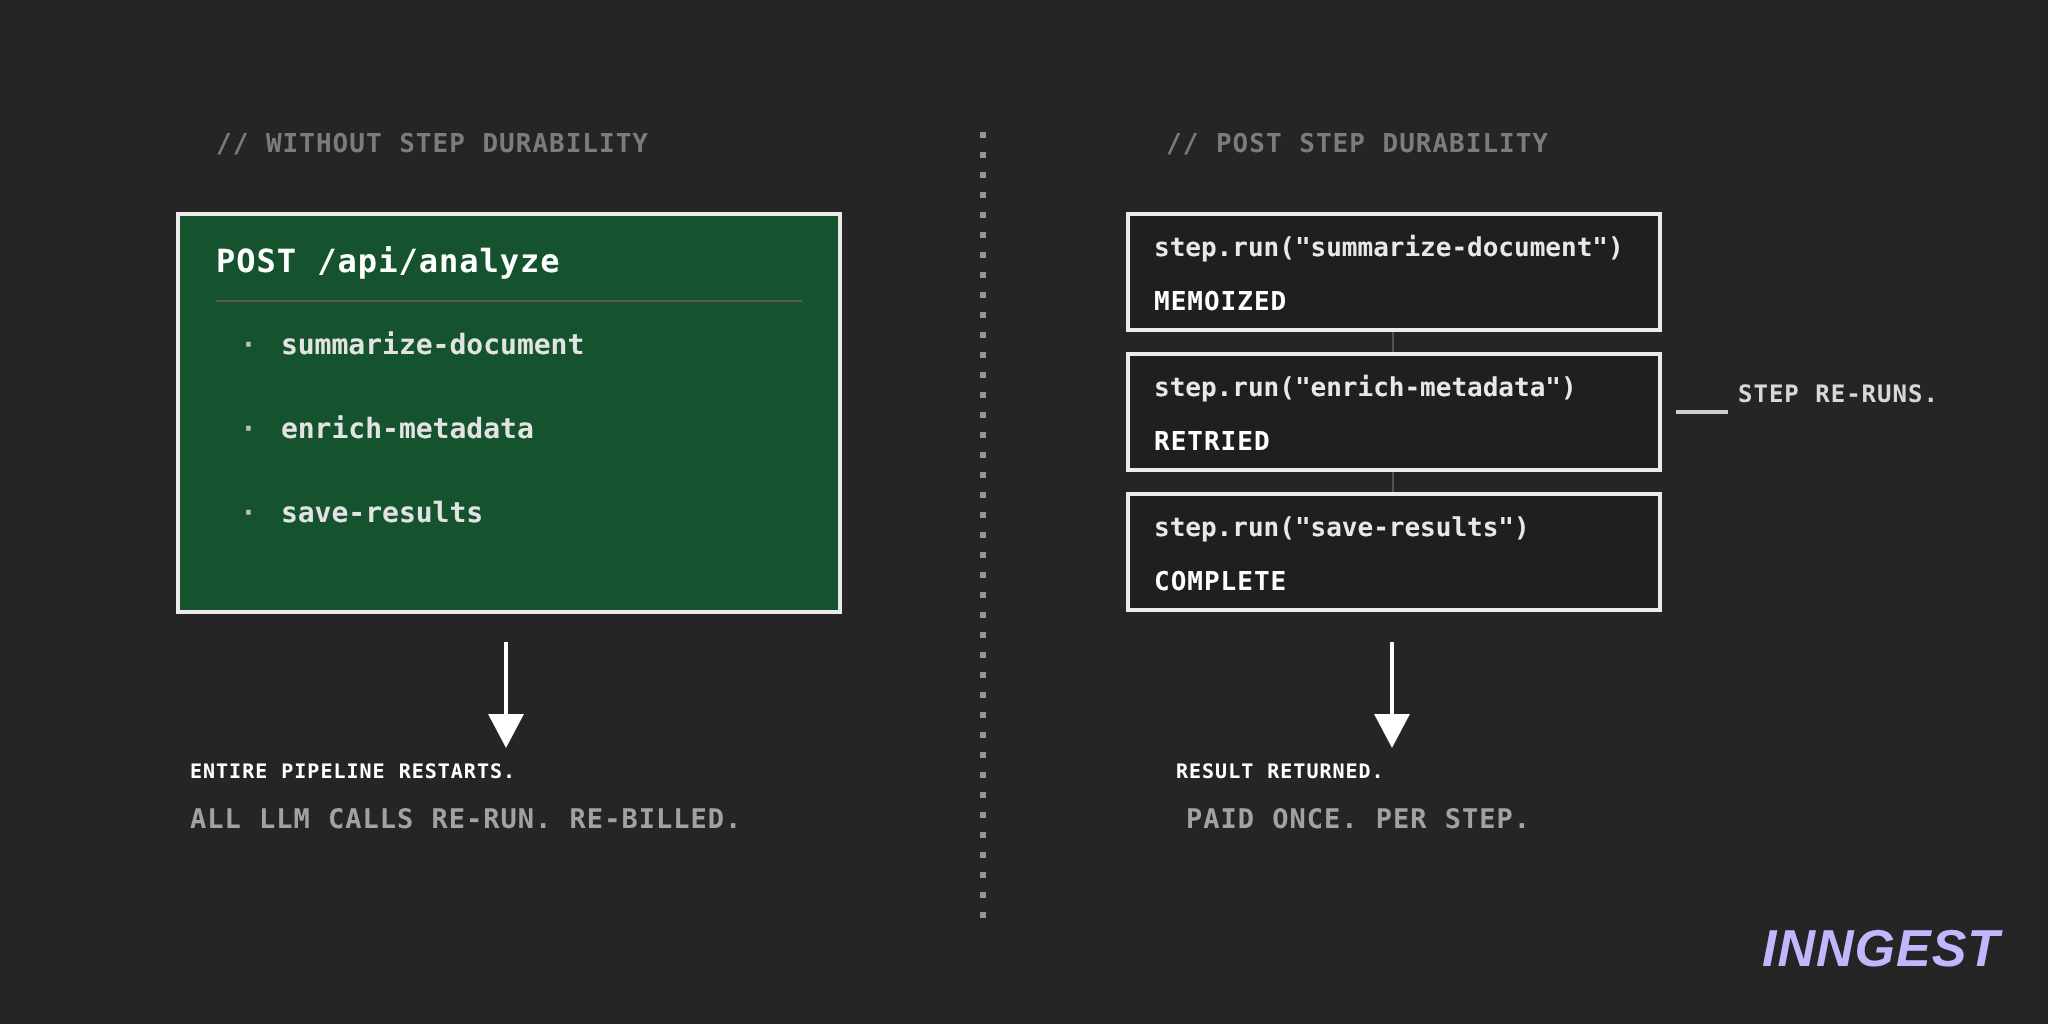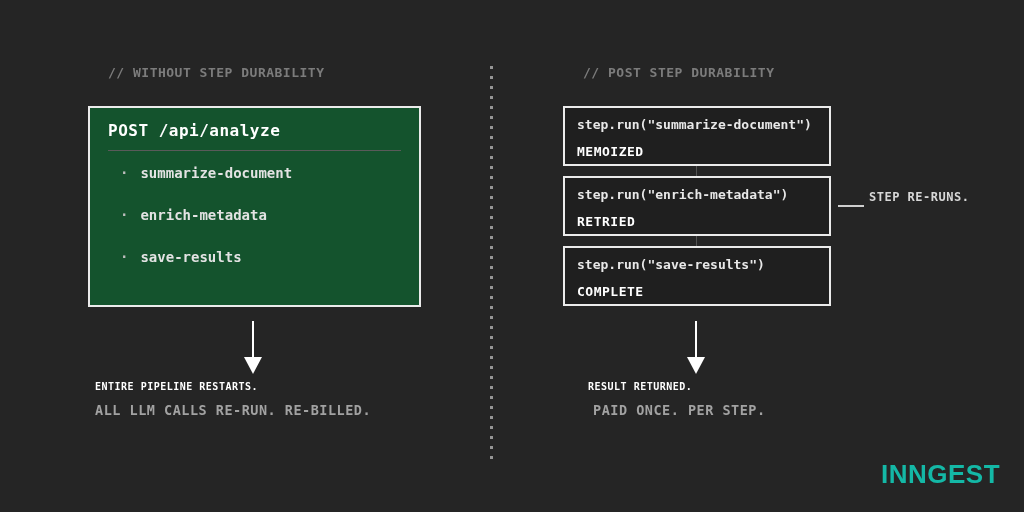--- a/index.html
+++ b/index.html
@@ -122,23 +122,24 @@
     letter-spacing: 0.5px;
     white-space: nowrap;
   }
 
   
   .logo {
     left: 881px; top: 459px;
     font-family: "Liberation Sans", "DejaVu Sans", sans-serif;
     font-size: 26px;
     font-weight: 800;
-    color: #14b8a6;
-    letter-spacing: 0.5px;
-    white-space: nowrap;
+    color: #c4b5fd;
+    letter-spacing: 0.5px;
+    white-space: nowrap;
+    font-style: italic;
   }
 </style>
 </head>
 <body>
 
 <div class="abs section-header" style="left:88px; top:65px;">// WITHOUT STEP DURABILITY</div>
 
 <div class="abs pipeline-box">
   <div class="pipeline-title">POST /api/analyze</div>
   <hr class="pipeline-divider">

